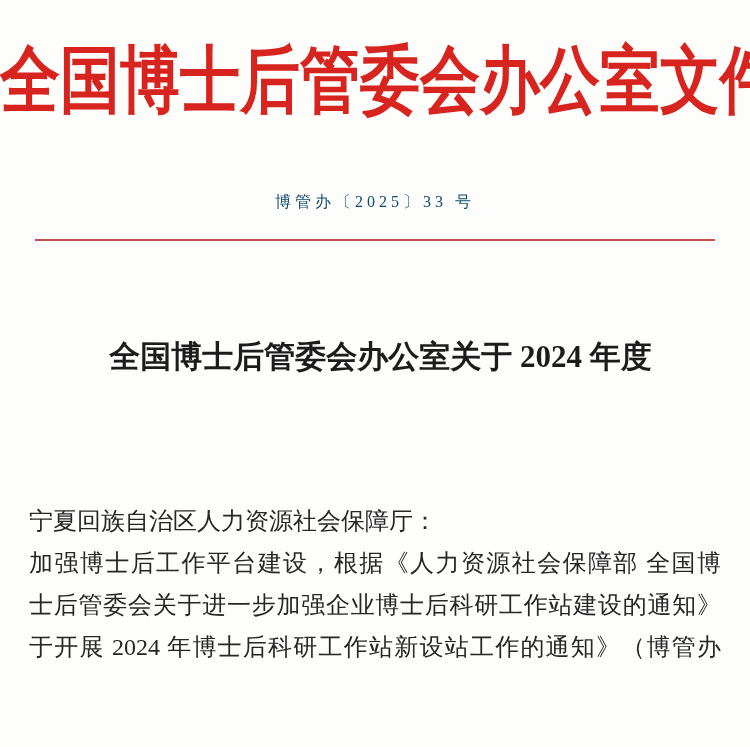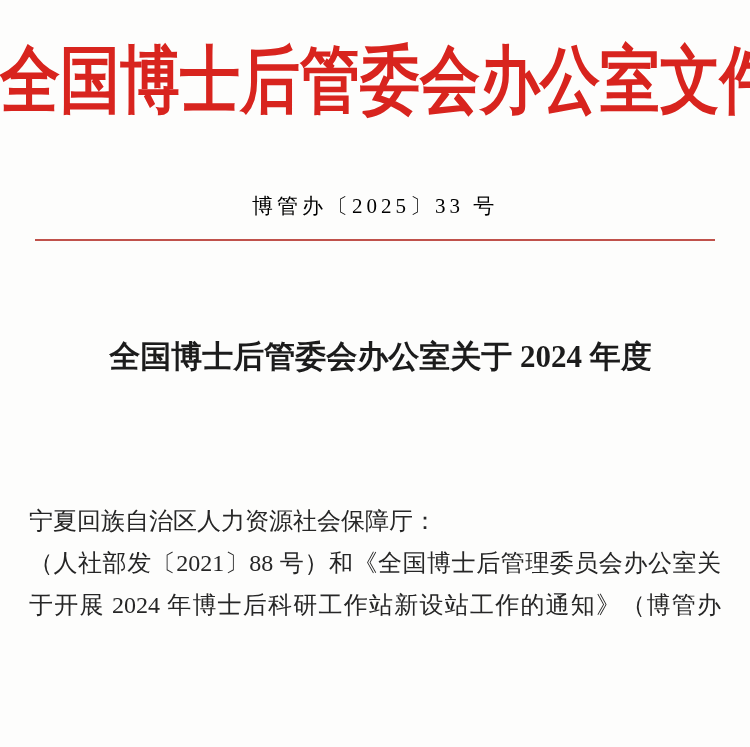--- a/index.html
+++ b/index.html
@@ -24,23 +24,23 @@
     white-space: nowrap;
     transform: scaleY(1.22);
     transform-origin: 50% 0;
   }
   .doc-number {
     position: absolute;
     top: 192px;
     left: 0;
     right: 0;
     text-align: center;
-    font-size: 21px;
+    font-size: 16px;
     letter-spacing: 4px;
-    color: #000000;
+    color: #0c4a6e;
   }
   .red-divider {
     position: absolute;
     top: 239px;
     left: 35px;
     width: 680px;
     height: 2px;
     background: #c0524b;
   }
   .doc-title {
@@ -89,17 +89,18 @@
   <div class="doc-number">博管办〔2025〕33 号</div>
 
   <div class="red-divider"></div>
 
   <div class="doc-title">
     <div>全国博士后管委会办公室关于 2024 年度</div>
   </div>
 
   <div class="body-text">
     <div class="body-line addressee">宁夏回族自治区人力资源社会保障厅：</div>
-    <div class="body-line">（人社部发〔2021〕88 号）和《全国博士后管理委员会办公室关</div>
+    <div class="body-line">加强博士后工作平台建设，根据《人力资源社会保障部 全国博</div>
+    <div class="body-line">士后管委会关于进一步加强企业博士后科研工作站建设的通知》</div>
     <div class="body-line">于开展 2024 年博士后科研工作站新设站工作的通知》（博管办</div>
   </div>
 
 </div>
 
 </body></html>

